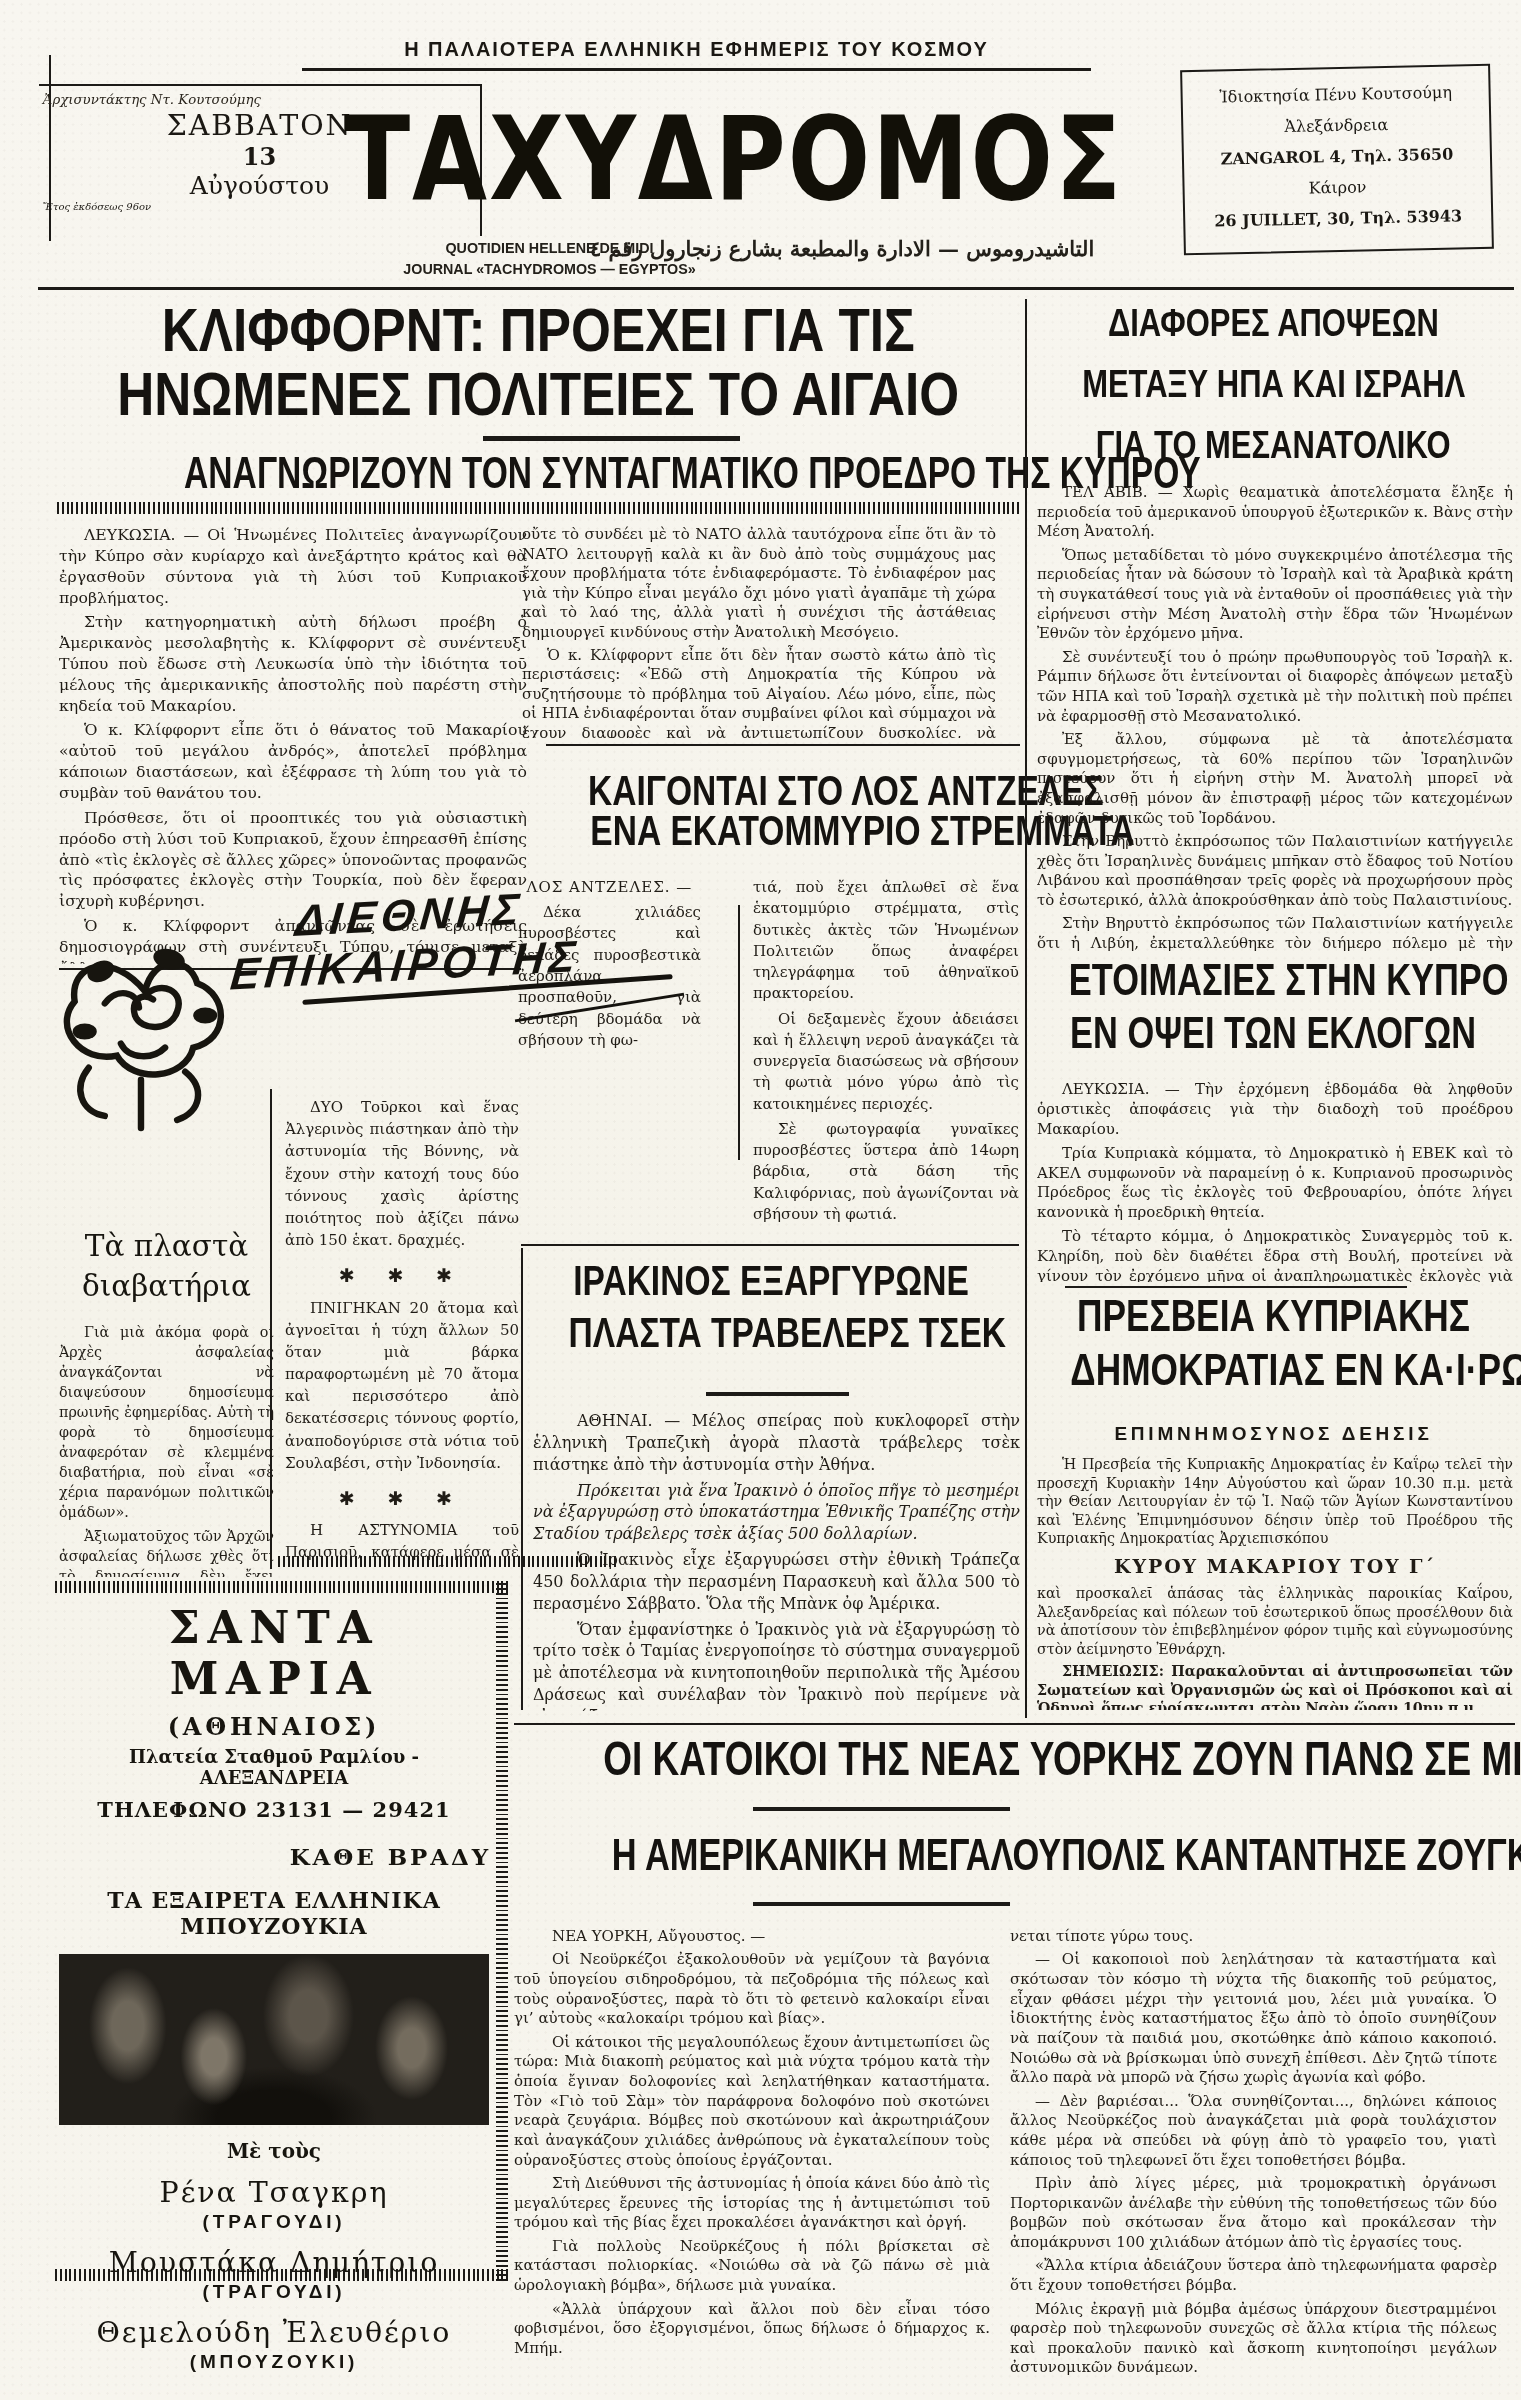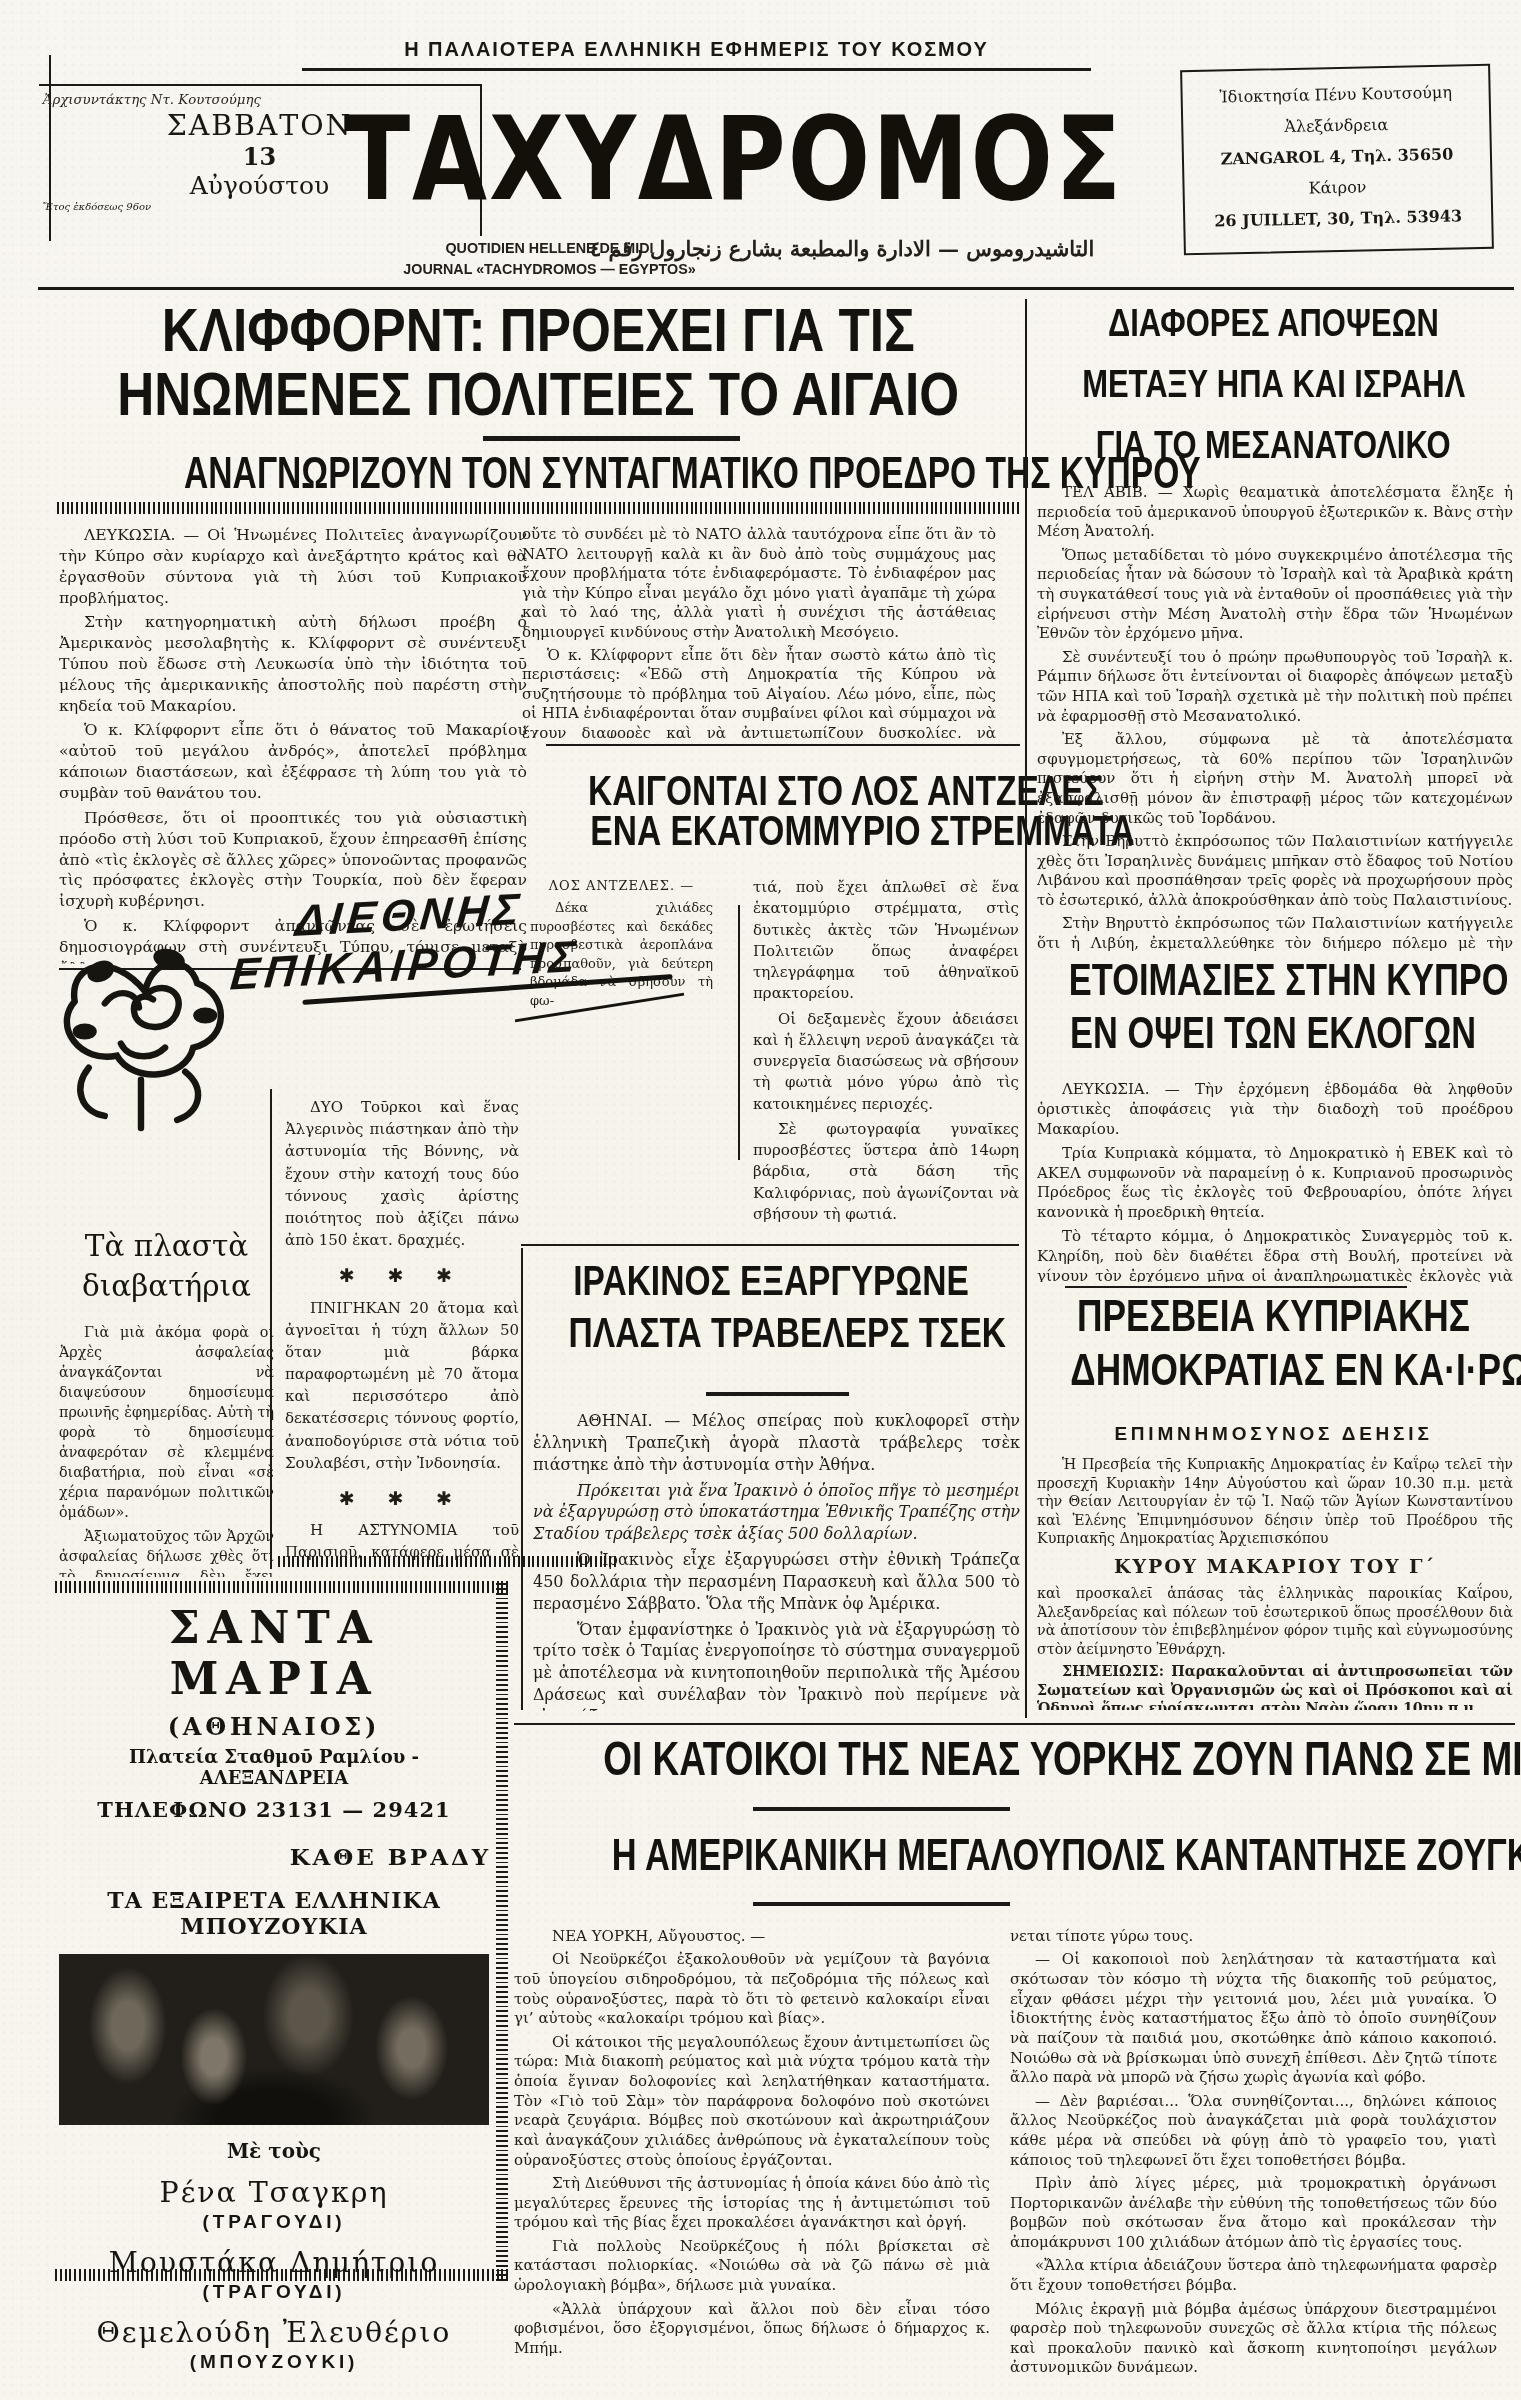--- a/index.html
+++ b/index.html
@@ -85,21 +85,21 @@
     <p class="bp ni">οὔτε τὸ συνδέει μὲ τὸ ΝΑΤΟ ἀλλὰ ταυτόχρονα εἶπε ὅτι ἂν τὸ ΝΑΤΟ λειτουργῇ καλὰ κι ἂν δυὸ ἀπὸ τοὺς συμμάχους μας ἔχουν προβλήματα τότε ἐνδιαφερόμαστε. Τὸ ἐνδιαφέρον μας γιὰ τὴν Κύπρο εἶναι μεγάλο ὄχι μόνο γιατὶ ἀγαπᾶμε τὴ χώρα καὶ τὸ λαό της, ἀλλὰ γιατὶ ἡ συνέχισι τῆς ἀστάθειας δημιουργεῖ κινδύνους στὴν Ἀνατολικὴ Μεσόγειο.</p>
     <p class="bp">Ὁ κ. Κλίφφορντ εἶπε ὅτι δὲν ἦταν σωστὸ κάτω ἀπὸ τὶς περιστάσεις: «Ἐδῶ στὴ Δημοκρατία τῆς Κύπρου νὰ συζητήσουμε τὸ πρόβλημα τοῦ Αἰγαίου. Λέω μόνο, εἶπε, πὼς οἱ ΗΠΑ ἐνδιαφέρονται ὅταν συμβαίνει φίλοι καὶ σύμμαχοι νὰ ἔχουν διαφορὲς καὶ νὰ ἀντιμετωπίζουν δυσκολίες, νὰ συμβάλουν στὴν ἐπίλυσι τῶν διαφορῶν αὐτῶν».</p>
   </div>
   <div class="abs ruleH" style="left:59px;top:968px;width:462px;height:1.9px;"></div>
   <div class="abs ruleH" style="left:546px;top:744px;width:474px;height:1.9px;"></div>
 
   <div class="abs head" style="left:546px;top:761px;width:474px;font-size:39px;">
     <div style="margin-top:9.5px;"><span class="cnd">ΚΑΙΓΟΝΤΑΙ ΣΤΟ ΛΟΣ ΑΝΤΖΕΛΕΣ</span></div>
     <div><span class="cnd">ΕΝΑ ΕΚΑΤΟΜΜΥΡΙΟ ΣΤΡΕΜΜΑΤΑ</span></div>
   </div>
-  <div class="abs bcol" style="left:530px;top:877px;width:183px;height:183px;font-size:13px;line-height:1.42;">
+  <div class="abs bcol" style="left:518px;top:877px;width:183px;height:183px;font-size:15px;line-height:1.42;">
     <p class="bp ni ctr" style="letter-spacing:1px;">ΛΟΣ ΑΝΤΖΕΛΕΣ. —</p>
     <p class="bp">Δέκα χιλιάδες πυροσβέστες καὶ δεκάδες πυροσβεστικὰ ἀεροπλάνα προσπαθοῦν, γιὰ δεύτερη βδομάδα νὰ σβήσουν τὴ φω-</p>
   </div>
   <div class="abs ruleV" style="left:738px;top:905px;height:255px;"></div>
   <div class="abs bcol" style="left:753px;top:877px;width:266px;height:360px;font-size:15px;line-height:1.42;">
     <p class="bp ni">τιά, ποὺ ἔχει ἁπλωθεῖ σὲ ἕνα ἑκατομμύριο στρέμματα, στὶς δυτικὲς ἀκτὲς τῶν Ἡνωμένων Πολιτειῶν ὅπως ἀναφέρει τηλεγράφημα τοῦ ἀθηναϊκοῦ πρακτορείου.</p>
     <p class="bp">Οἱ δεξαμενὲς ἔχουν ἀδειάσει καὶ ἡ ἔλλειψη νεροῦ ἀναγκάζει τὰ συνεργεῖα διασώσεως νὰ σβήσουν τὴ φωτιὰ μόνο γύρω ἀπὸ τὶς κατοικημένες περιοχές.</p>
     <p class="bp">Σὲ φωτογραφία γυναῖκες πυροσβέστες ὕστερα ἀπὸ 14ωρη βάρδια, στὰ δάση τῆς Καλιφόρνιας, ποὺ ἀγωνίζονται νὰ σβήσουν τὴ φωτιά.</p>
   </div>
 

